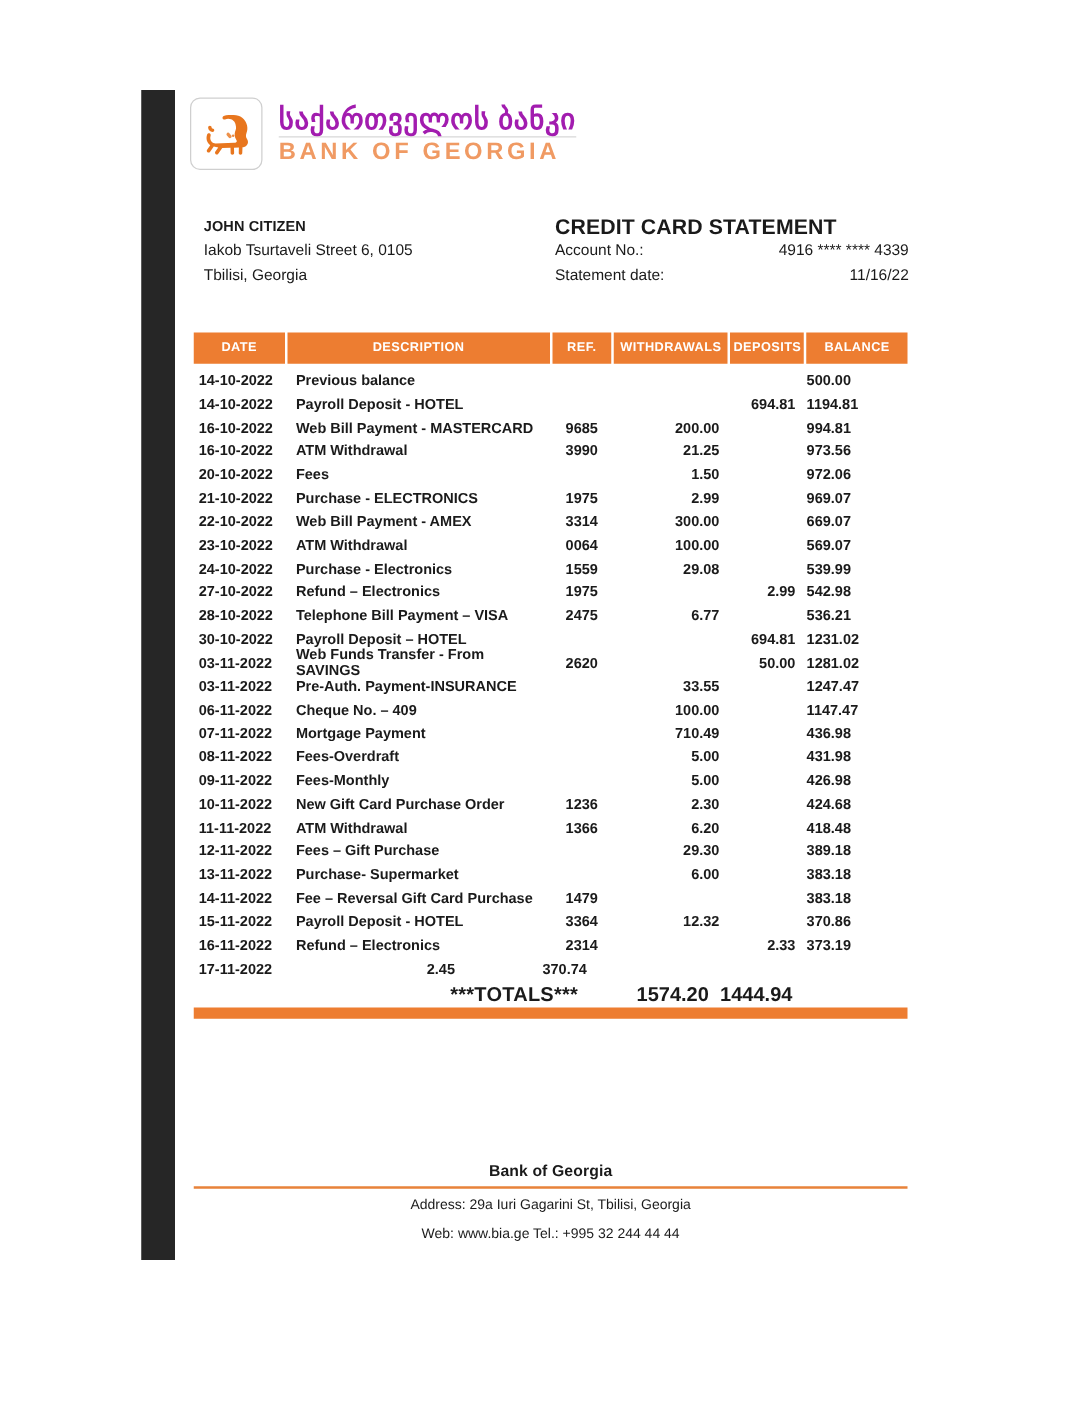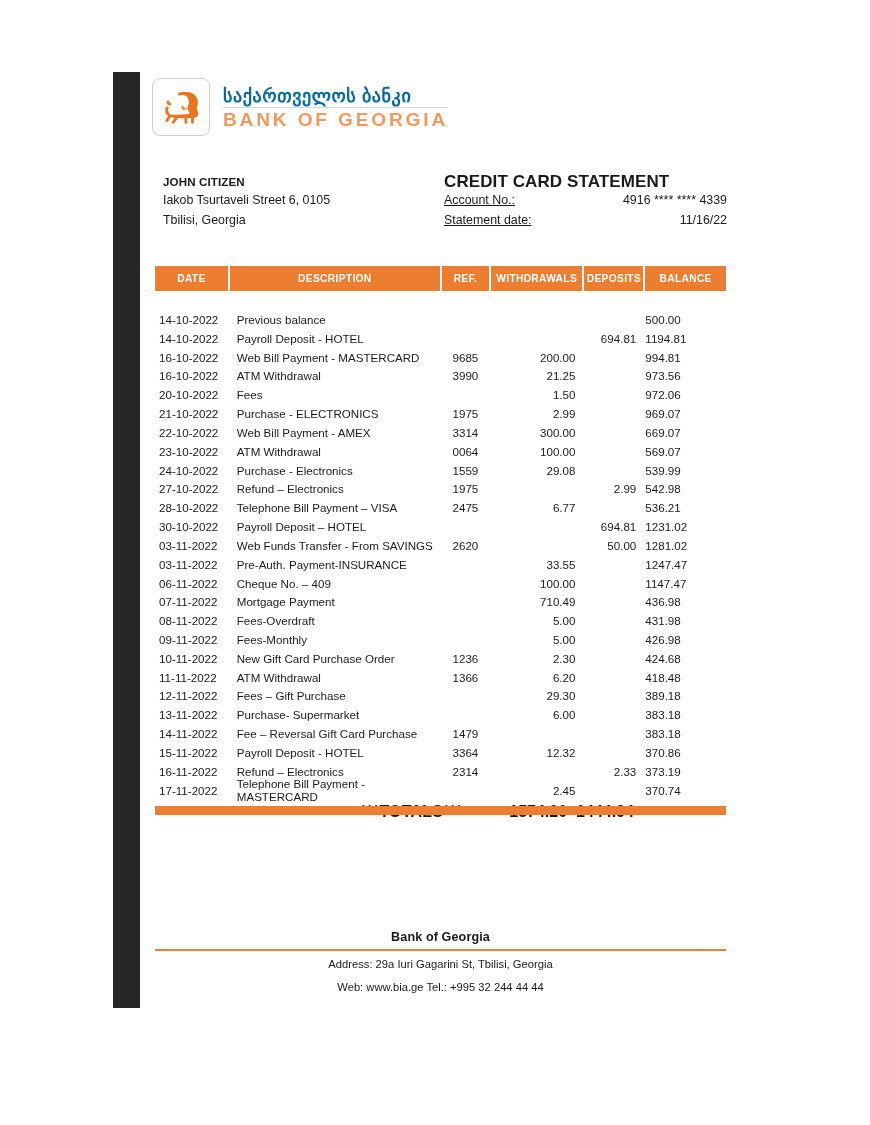--- a/index.html
+++ b/index.html
@@ -46,23 +46,23 @@
     display: flex;
     align-items: center;
     justify-content: center;
     box-sizing: border-box;
   }
   .logo-text {
     margin-left: 13px;
     padding-top: 2px;
   }
   .logo-geo {
-    font-size: 18px;
+    font-size: 23px;
     letter-spacing: 0.6px;
-    color: #0369a1;
+    color: #a21caf;
     font-weight: bold;
     line-height: 1.12;
     white-space: nowrap;
   }
   .logo-rule {
     height: 1px;
     background: #d8d8d8;
     margin: 1px 0 1px 0;
   }
   .logo-en {
@@ -98,21 +98,21 @@
   .acct .title {
     font-weight: bold;
     font-size: 17px;
     letter-spacing: 0.1px;
     margin-bottom: 0px;
   }
   .acct-row {
     display: flex;
     justify-content: space-between;
   }
-  .acct-row .lbl { white-space: nowrap; text-decoration: underline; }
+  .acct-row .lbl { white-space: nowrap; }
   .acct-row .val { white-space: nowrap; text-align: right; }
 
   
   .table {
     position: absolute;
     left: 155px;
     top: 266px;
     width: 571px;
   }
   .thead {
@@ -131,21 +131,21 @@
     justify-content: center;
     box-sizing: border-box;
   }
   .c-date  { width: 73px; }
   .c-desc  { width: 211px; }
   .c-ref   { width: 47px; }
   .c-wdr   { width: 92px; }
   .c-dep   { width: 59px; }
   .c-bal   { width: 81px; }
 
-  .tbody { margin-top: 19px; }
+  .tbody { margin-top: 4px; font-weight: bold; }
   .trow {
     display: flex;
     gap: 2px;
     height: 18.83px;
     align-items: center;
     font-size: 11.6px;
   }
   .trow .cell { box-sizing: border-box; }
   .cell.date   { padding-left: 4px; }
   .cell.desc   { padding-left: 7px; }
@@ -456,21 +456,20 @@
         <div class="trow">
           <div class="cell date c-date">16-11-2022</div>
           <div class="cell desc c-desc">Refund – Electronics</div>
           <div class="cell ref c-ref">2314</div>
           <div class="cell num c-wdr"></div>
           <div class="cell num c-dep">2.33</div>
           <div class="cell bal c-bal">373.19</div>
         </div>
         <div class="trow">
           <div class="cell date c-date">17-11-2022</div>
-          <div class="cell desc c-desc">Telephone Bill Payment - MASTERCARD</div>
           <div class="cell ref c-ref"></div>
           <div class="cell num c-wdr">2.45</div>
           <div class="cell num c-dep"></div>
           <div class="cell bal c-bal">370.74</div>
         </div>
       </div>
 
     <div class="totals">
       <div class="lbl-cell">***TOTALS***</div>
       <div class="cell num c-wdr">1574.20</div>

